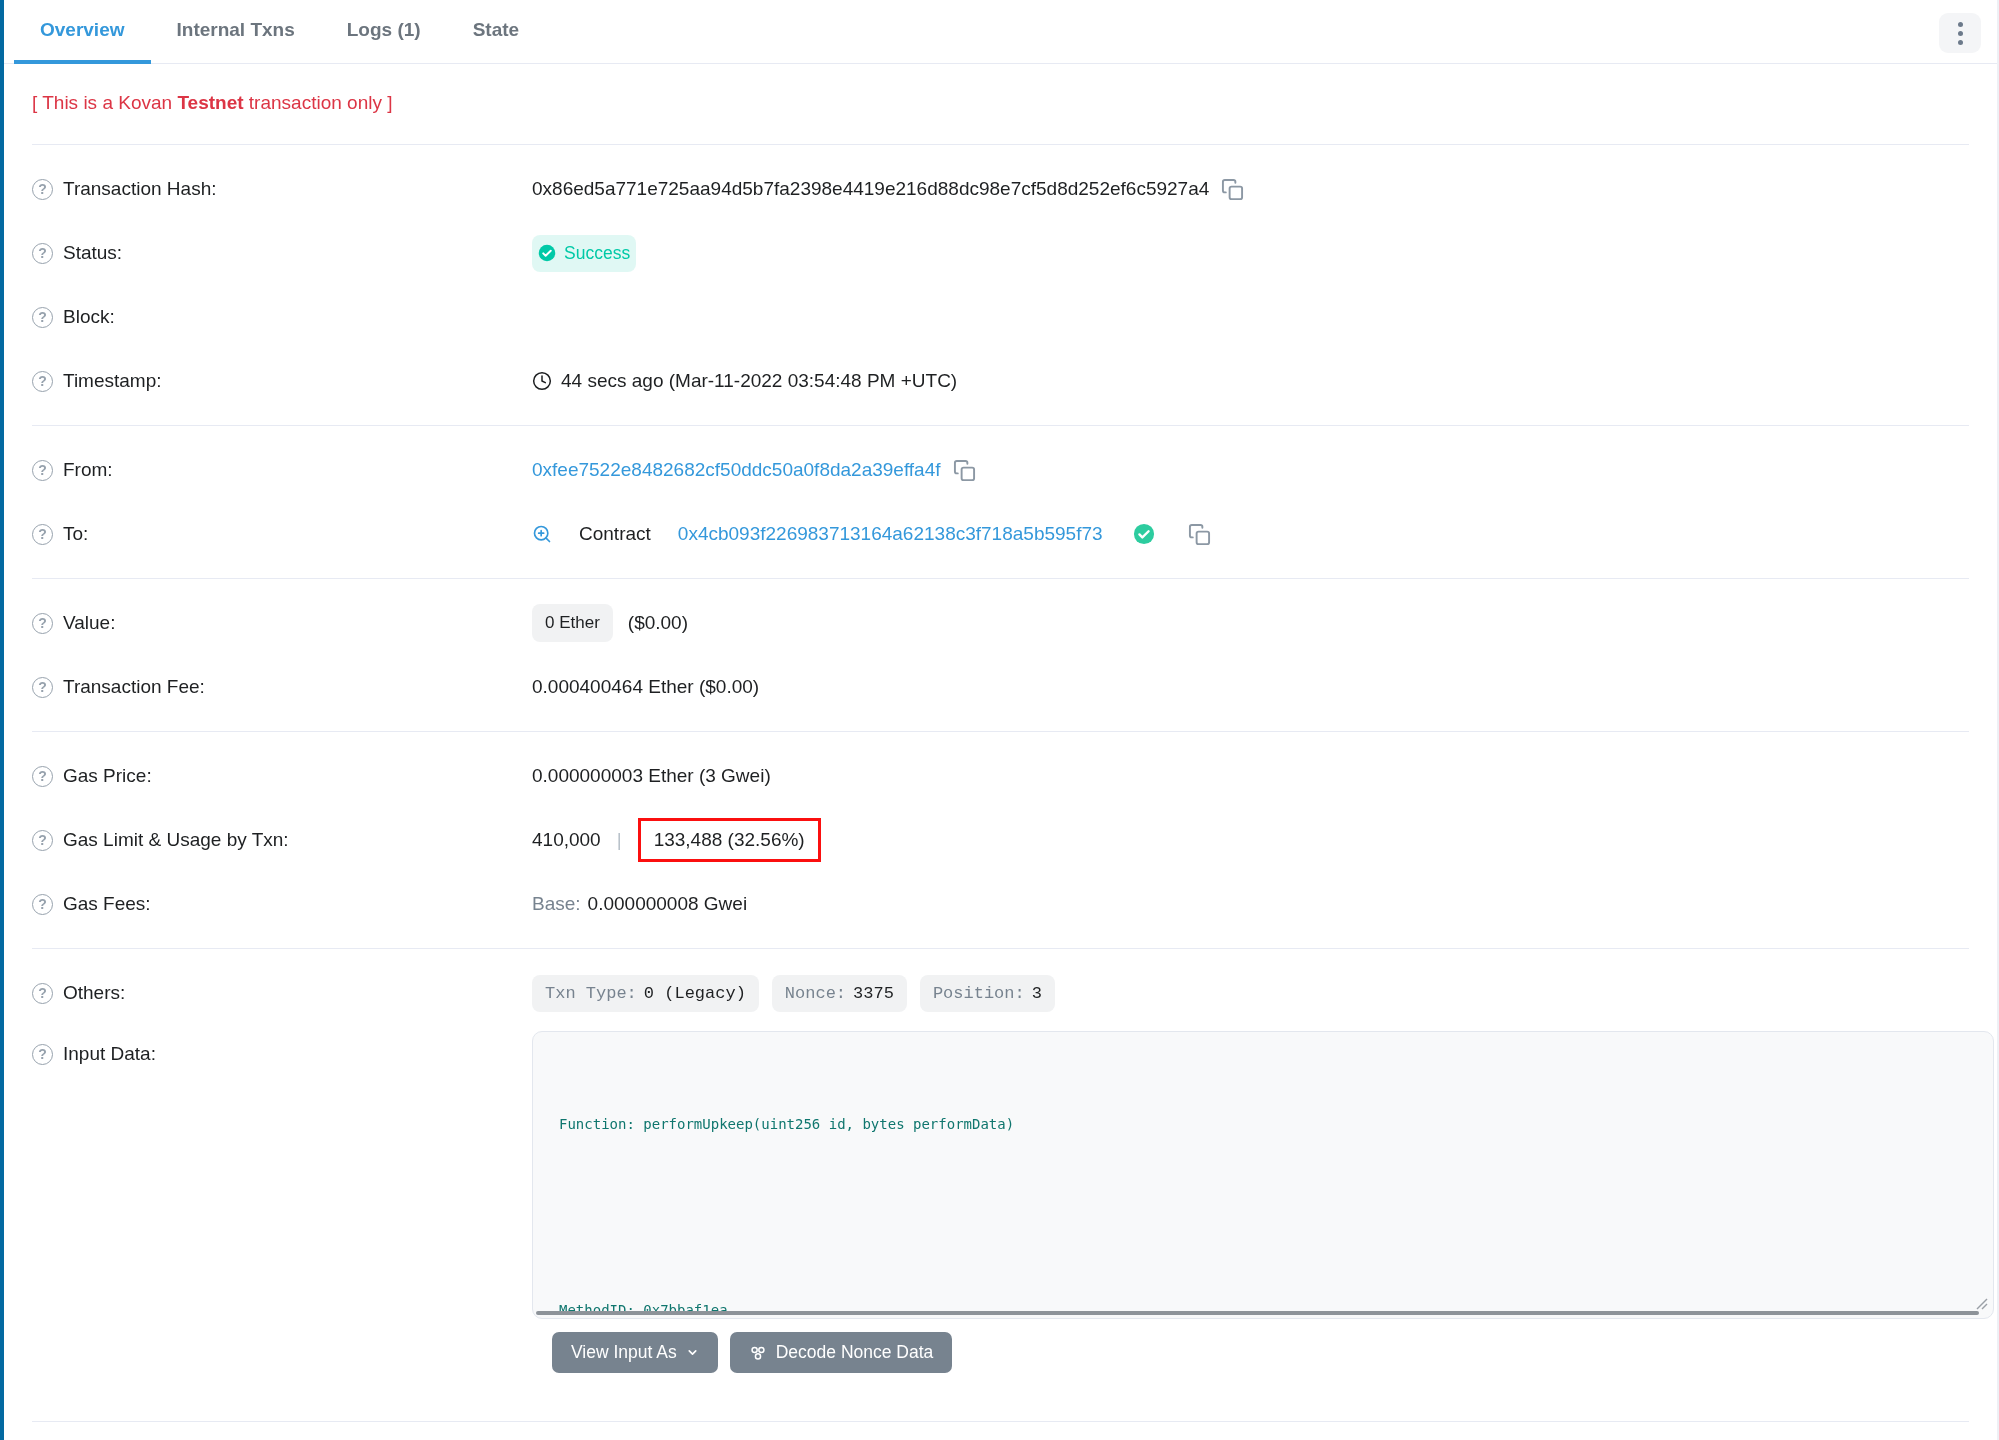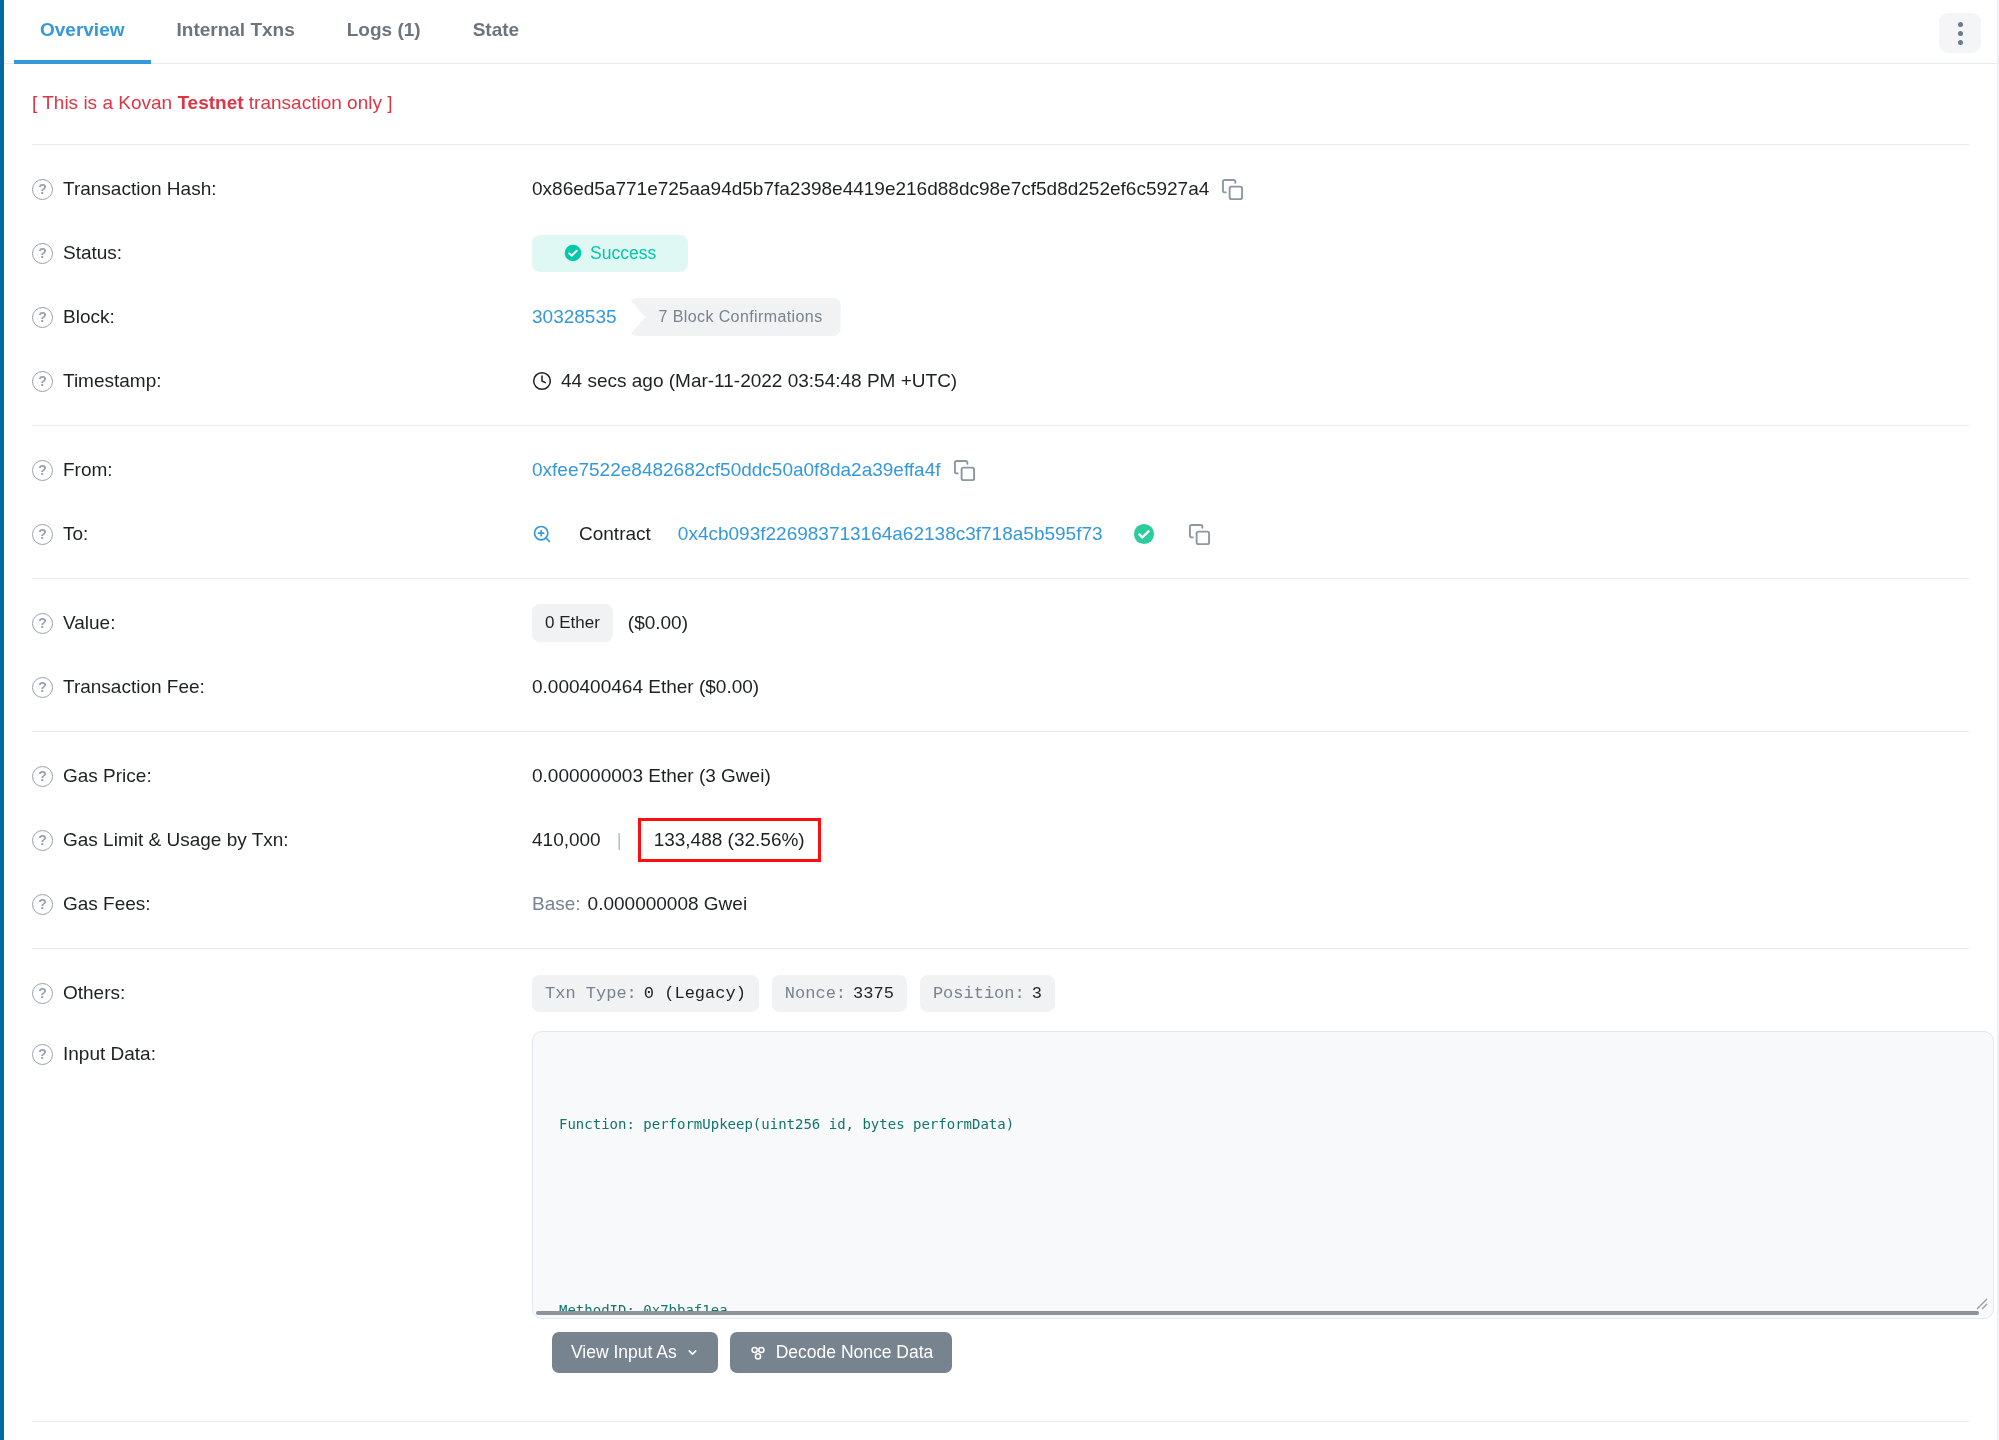--- a/index.html
+++ b/index.html
@@ -77,21 +77,21 @@
   .icon-btn { display: inline-flex; cursor: pointer; color: #8c98a4; }
   .icon-btn svg { display: block; }
   .ml10 { margin-left: 12px; }
 
   
   .status-badge {
     display: inline-flex; align-items: center; gap: 8px;
     background: rgba(0,201,167,.12);
     color: #00c9a7;
     font-size: 17.5px;
-    padding: 8px 32px; border-radius: 8px;
+    padding: 8px 6px; border-radius: 8px;
   }
 
   
   .confirm-badge {
     margin-left: 12px;
     background: #f1f2f3; color: #77838f;
     font-size: 16px; letter-spacing: .4px;
     padding: 10px 18px 10px 30px;
     border-radius: 8px;
     clip-path: polygon(0 0, 100% 0, 100% 100%, 0 100%, 17px 50%);
@@ -206,24 +206,20 @@
               </svg>
             <span>Success</span>
           </span>
         </div>
       </div>
 
       <div class="row">
         <div class="label-col">
           <span class="help">?</span>
           <span>Block:</span>
-        </div>
-        <div class="value-col">
-          <span class="link">30328535</span>
-          <span class="confirm-badge">7 Block Confirmations</span>
         </div>
       </div>
 
       <div class="row">
         <div class="label-col">
           <span class="help">?</span>
           <span>Timestamp:</span>
         </div>
         <div class="value-col" style="gap:9px;">
           <svg width="20" height="20" viewBox="0 0 24 24" fill="none" stroke="#1e2022" stroke-width="1.8" stroke-linecap="round" stroke-linejoin="round">

